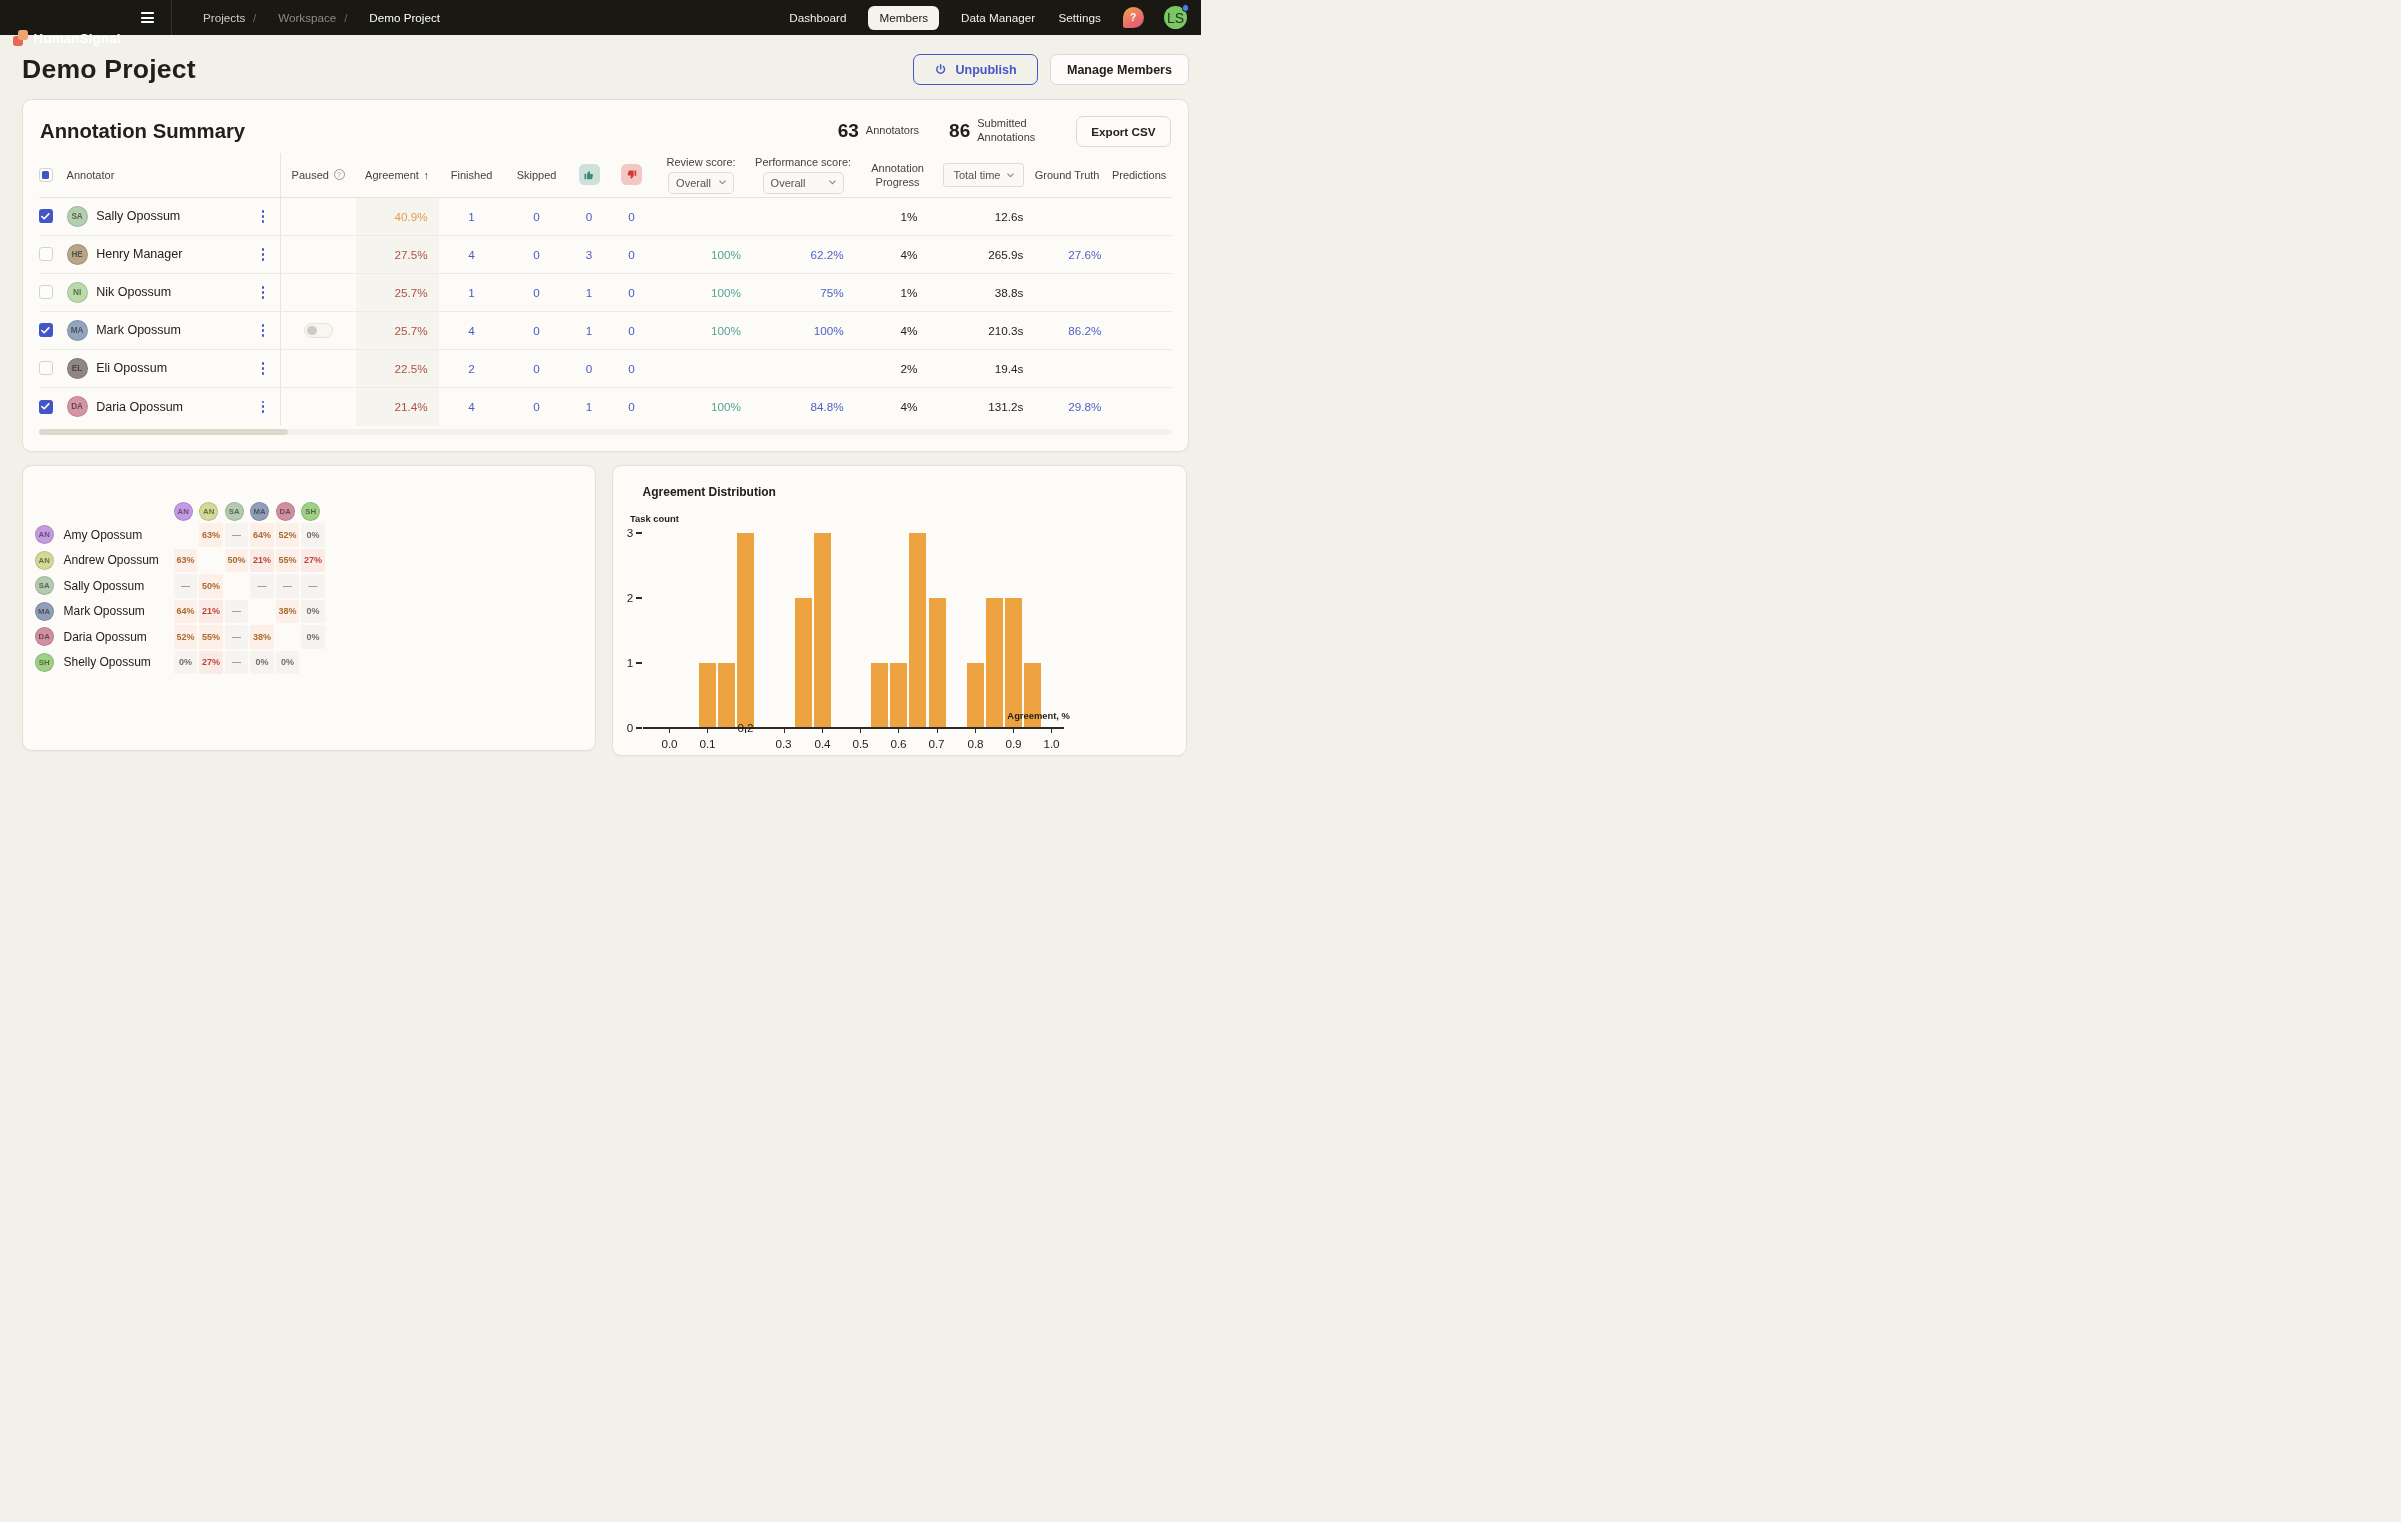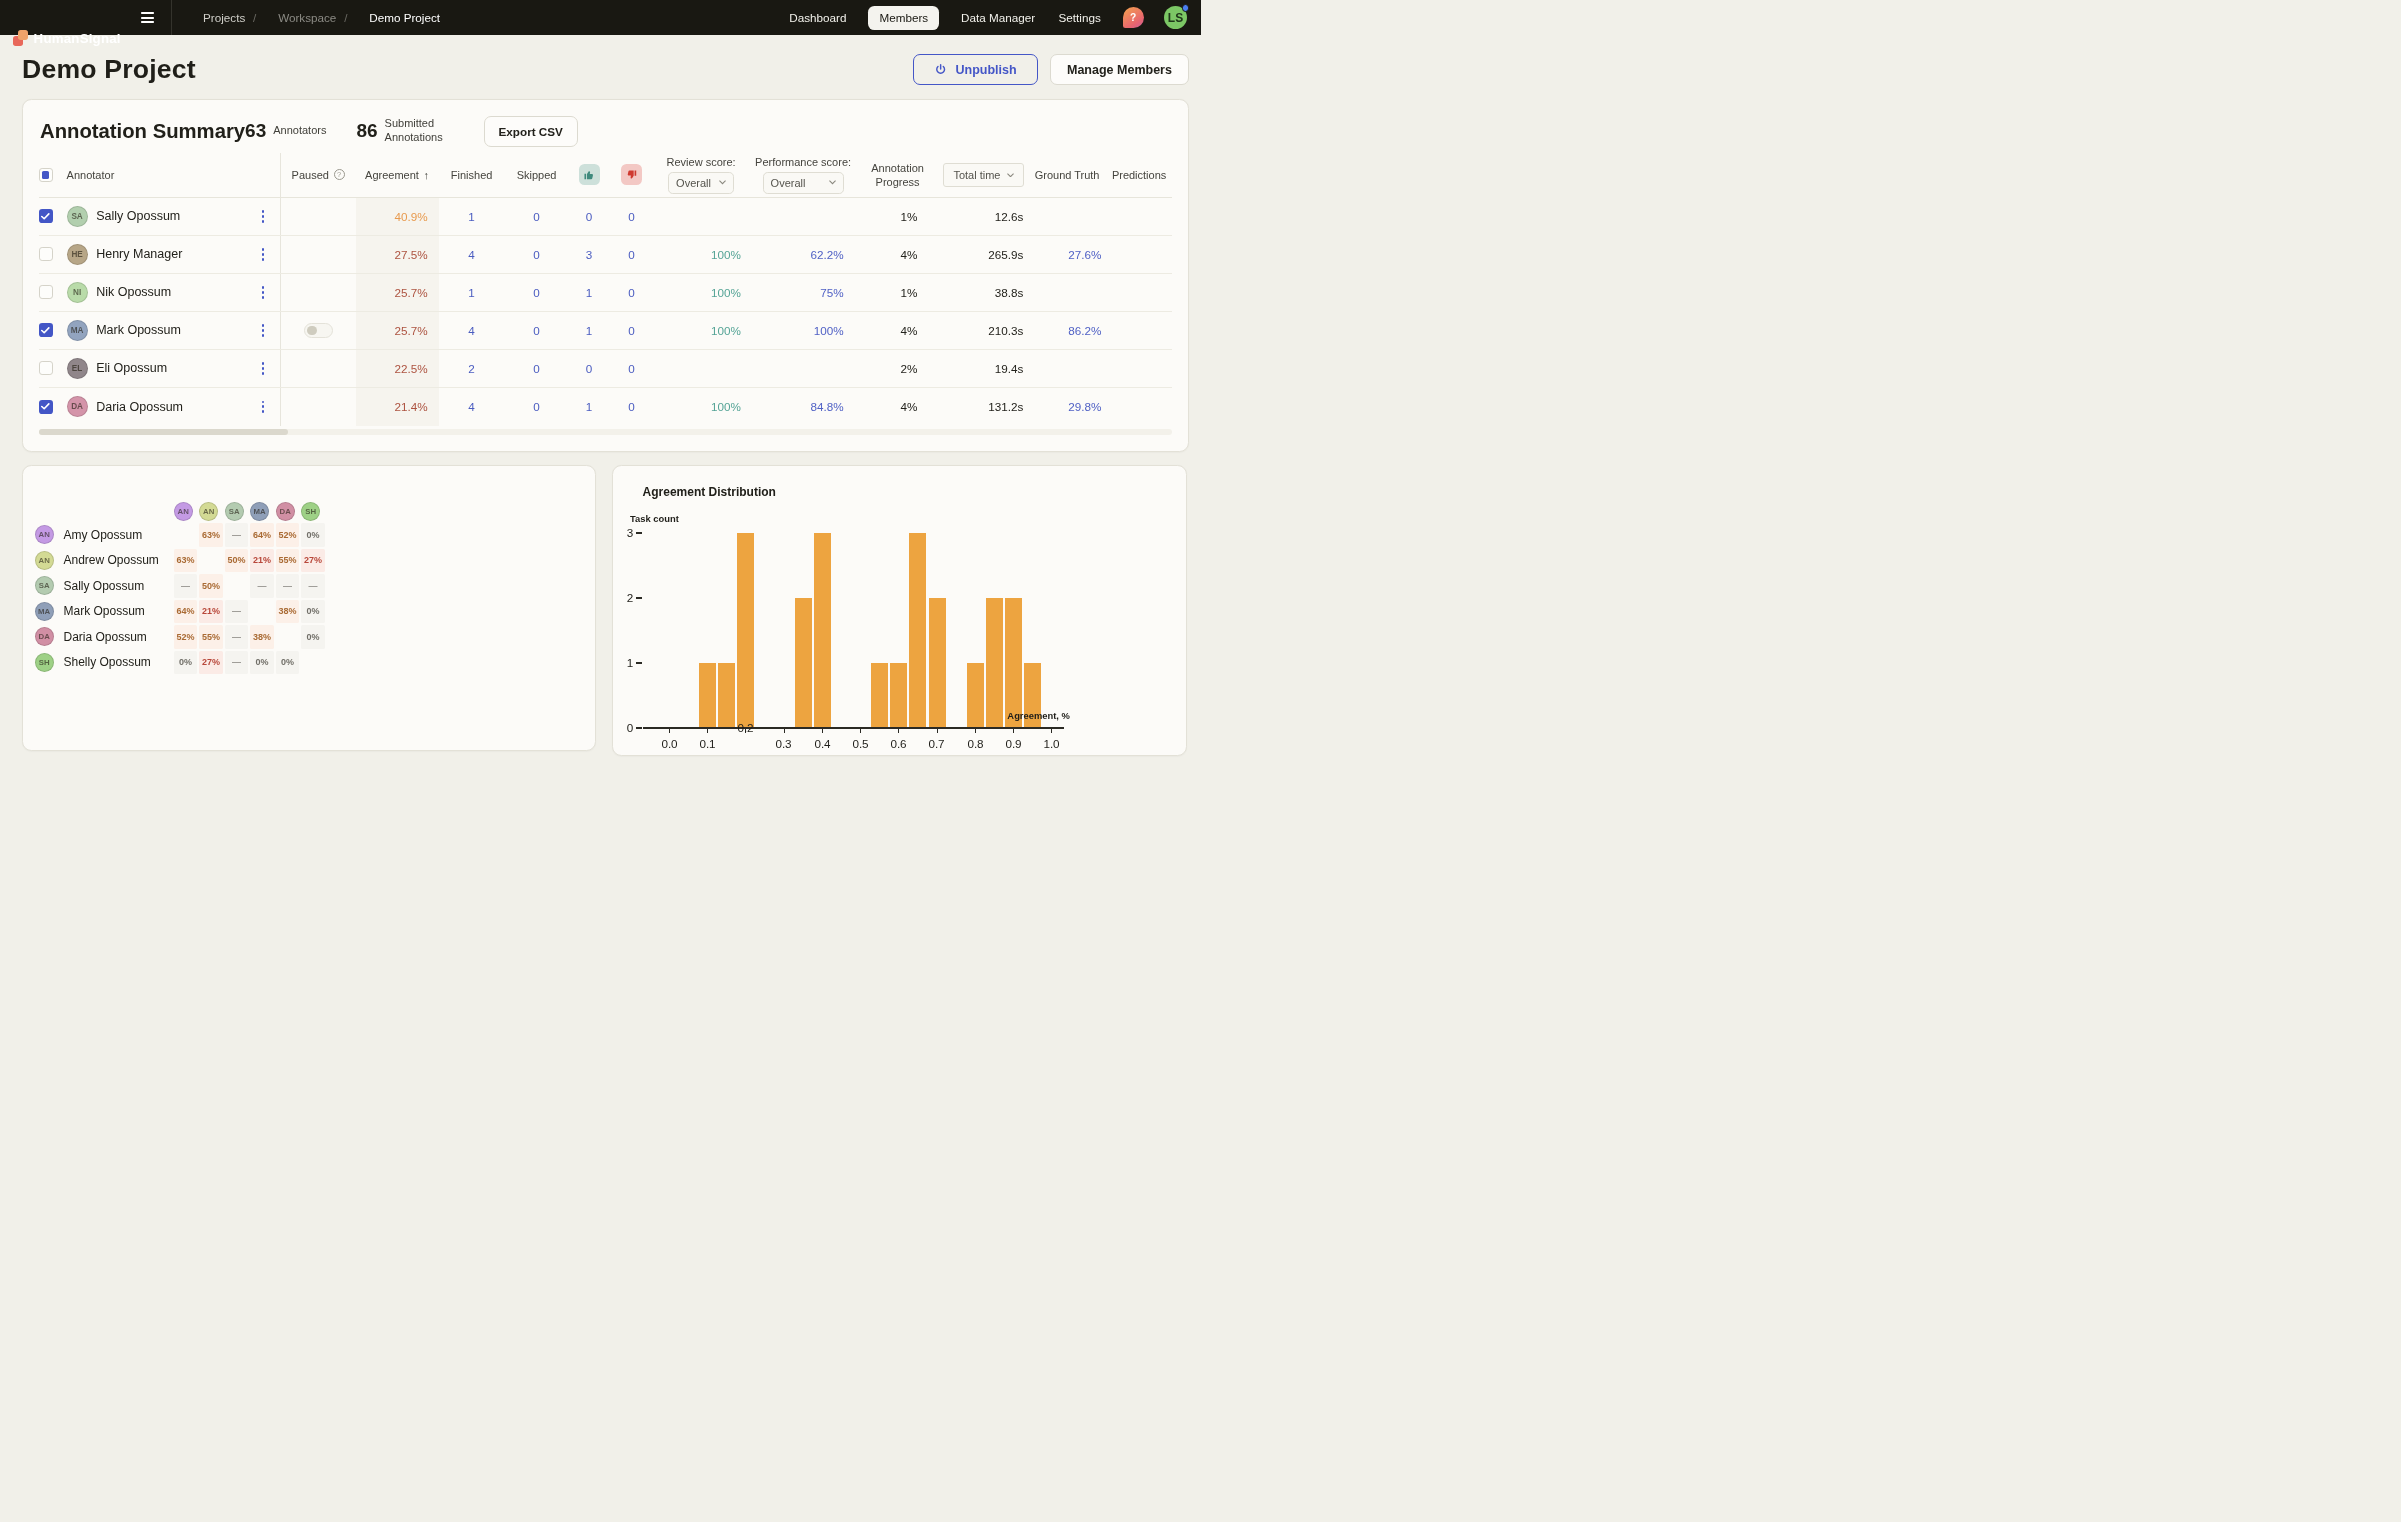--- a/index.html
+++ b/index.html
@@ -20,36 +20,36 @@
   .nav-divider { width:0.8px; height:35px; background:#34332c; margin-left:14px; }
   .breadcrumb { display:flex; align-items:center; gap:7.8px; margin-left:17px; font-size:11.7px; }
   .bc { color:#cfcec8; text-decoration:none; cursor:pointer;margin-left:14px; }
   .bc.dim { color:#8b8a84; }
   .bc.current { color:#ffffff; }
   .bc-sep { color:#6a6963; }
   .nav-right { display:flex; align-items:center; gap:20.3px; }
   .nav-link { color:#f2f1eb; font-size:11.7px; text-decoration:none; cursor:pointer; padding:5.5px 1.6px; }
   .nav-link.active { background:#f4f3ee; color:#191812; padding:5.5px 11px; border-radius:6.3px; font-weight:500; }
   .help-bubble { width:21px; height:21px; border-radius:50% 50% 50% 12%; border:none; background:linear-gradient(145deg,#f29a52 10%,#e8656f 70%,#c95f9b 100%); color:#fff; font-size:10.2px; font-weight:700; cursor:pointer; }
-  .avatar { position:relative; width:23px; height:23px; border-radius:50%; background:#7cc765; display:flex; align-items:center; justify-content:center; font-size:12px; font-weight:700; color:#20371a; cursor:pointer; }
+  .avatar { position:relative; width:23px; height:23px; border-radius:50%; background:#7cc765; display:flex; align-items:center; justify-content:center; font-size:14px; font-weight:400; color:#20371a; cursor:pointer; }
   .avatar .badge { position:absolute; top:-1.6px; right:-2.3px; width:7.8px; height:7.8px; border-radius:50%; background:#4a7df0; border:1.6px solid #191812; }
 
   
   .page { padding:0 12.5px 0 22px; }
   .title-row { display:flex; align-items:center; justify-content:space-between; margin-top:19px; }
   .page-title { font-size:26.6px; font-weight:800; color:#201f19; letter-spacing:0.2px; }
   .title-actions { display:flex; gap:12.5px; }
   .btn { display:inline-flex; align-items:center; gap:7.8px; height:31px; padding:0 15.6px; border-radius:7px; font-size:12.5px; font-weight:600; cursor:pointer; font-family:inherit; }
   .btn-outline-accent { background:transparent; border:1.2px solid #4456c7; color:#4456c7; padding:0 20.3px; }
   .btn-plain { background:#fdfcfa; border:0.8px solid #dcdad0; color:#23221c; }
 
   
   .panel { background:#fcfbf8; border:0.8px solid #e3e1d7; border-radius:9.4px; box-shadow:0 0.8px 1.6px rgba(0,0,0,.03); }
   .summary-panel { margin-top:14px; height:353px; overflow:hidden; }
-  .summary-head { display:flex; align-items:center; padding:15.6px 17px 6.3px 17px; }
+  .summary-head { display:flex; align-items:center; justify-content:space-between; padding:15.6px 17px 6.3px 17px; }
   .summary-title { font-size:20.3px; font-weight:700; }
   .summary-right { display:flex; align-items:center; gap:30px; }
   .stat { display:flex; align-items:center; gap:7px; }
   .stat-value { font-size:19px; font-weight:700; }
   .stat-label { font-size:11px; color:#3f3e38; line-height:1.25; }
   .stat-label.narrow { width:69px; }
   .btn-export { height:31px; padding:0 14px; font-size:11.7px; }
 
   
   .tbl { --cols: 28px 180px 34px 75px 83px 66px 64px 41px 44px 95px 109px 80px 92px 75px 69px; padding:0 15.6px; }

